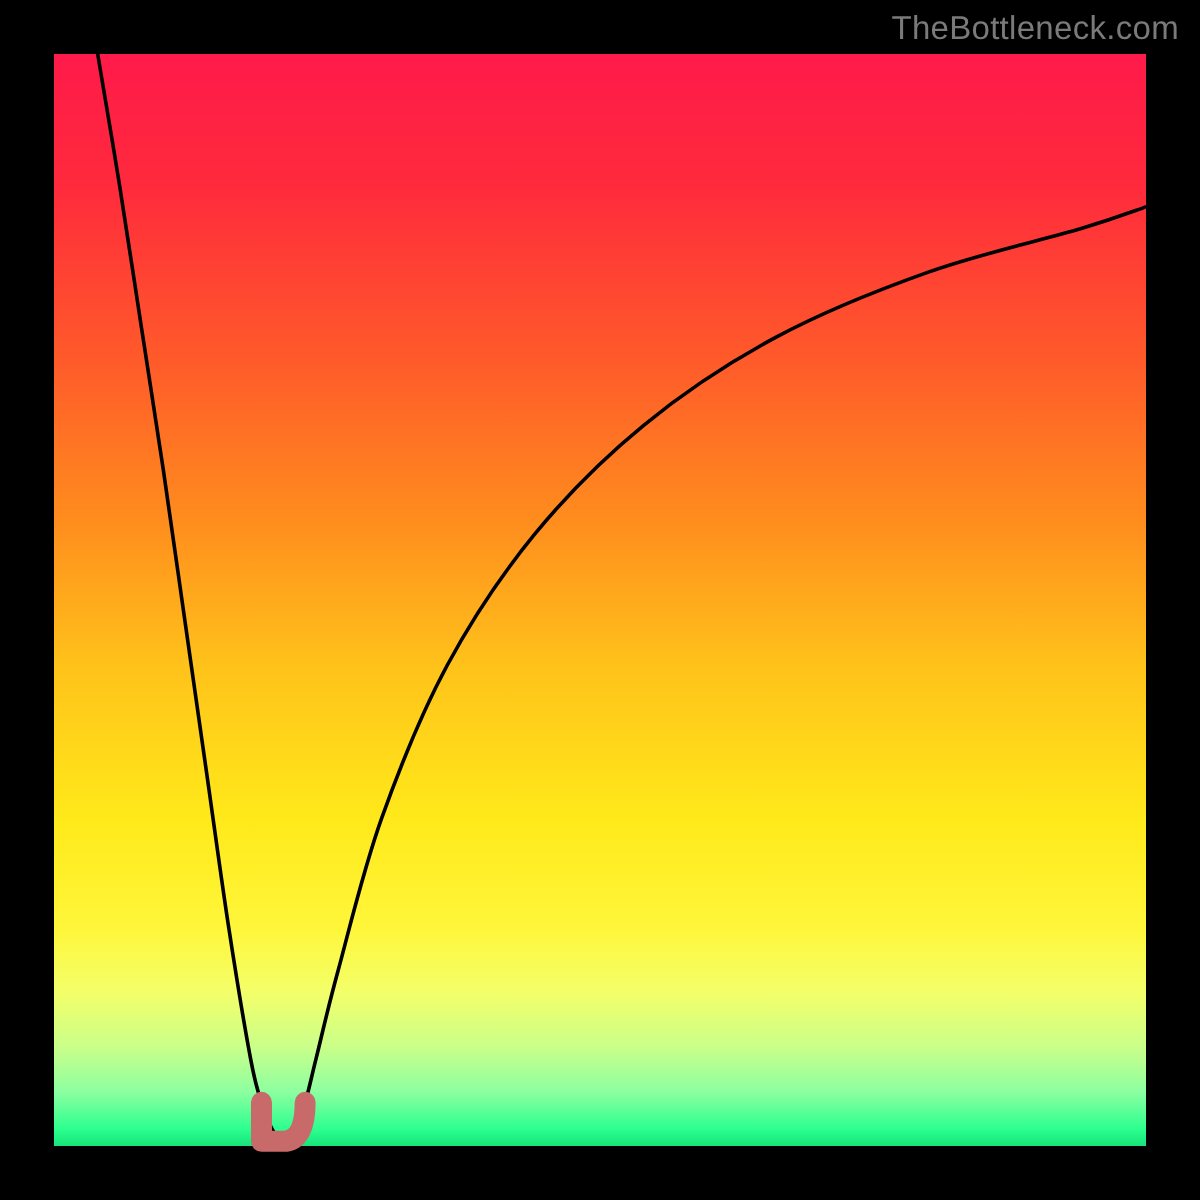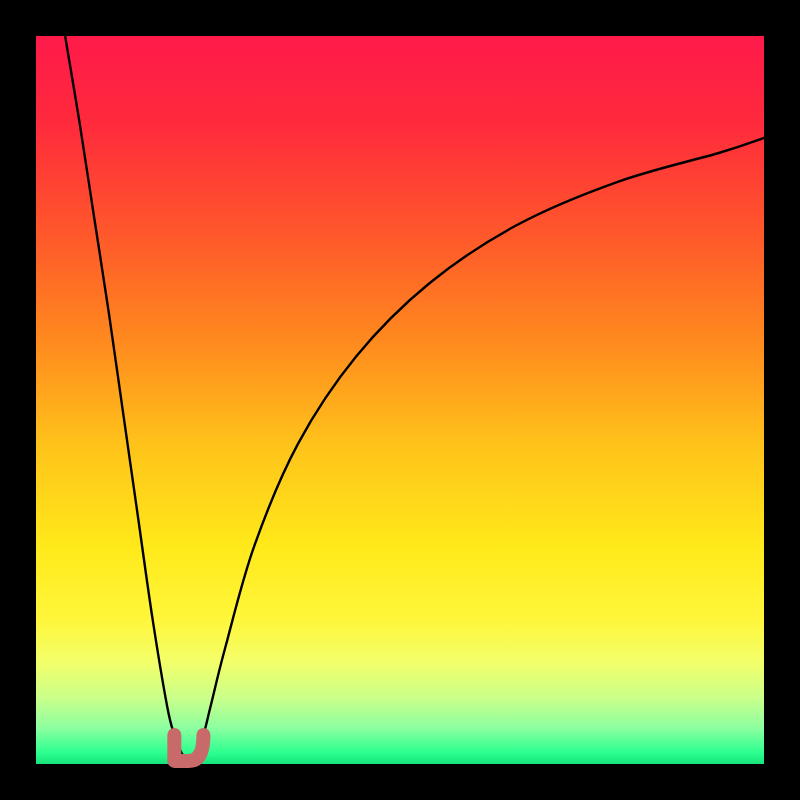--- a/index.html
+++ b/index.html
@@ -29,20 +29,21 @@
   svg {
     position: absolute;
     left: 0;
     top: 0;
   }
 </style>
 </head>
 <body>
 
 <div class="stage">
+  <div class="watermark">TheBottleneck.com</div>
 
   <svg id="chart-svg" width="800" height="800" viewBox="0 0 800 800">
     <defs>
       <linearGradient id="bg-grad" x1="0" y1="0" x2="0" y2="1">
           <stop offset="0%" stop-color="#ff1a4a"></stop>
           <stop offset="12%" stop-color="#ff2a3c"></stop>
           <stop offset="28.000000000000004%" stop-color="#ff5a2a"></stop>
           <stop offset="42%" stop-color="#ff8a1e"></stop>
           <stop offset="56.00000000000001%" stop-color="#ffc21a"></stop>
           <stop offset="70%" stop-color="#ffe91a"></stop>

